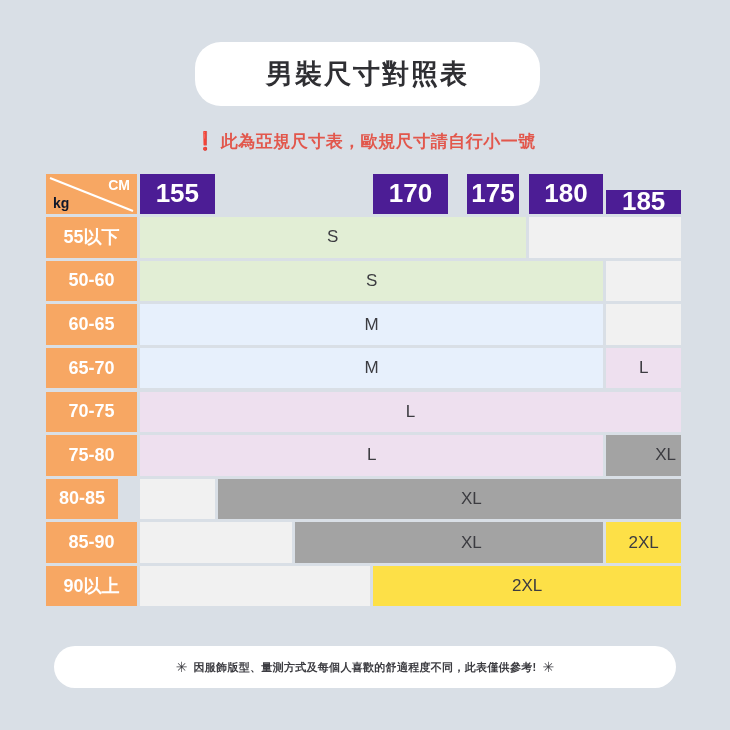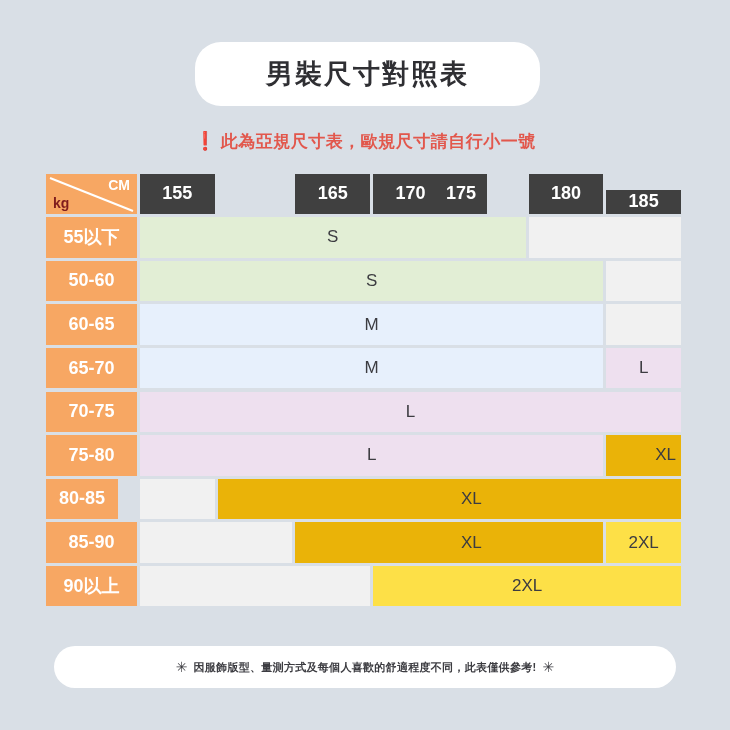--- a/index.html
+++ b/index.html
@@ -80,24 +80,24 @@
     bottom: 1.6px;
     display: flex;
     align-items: center;
     justify-content: center;
     font-size: 17px;
     color: #3c3c41;
     box-sizing: border-box;
   }
   
   .hcell {
-    background: #404040;
+    background: #4c1d95;
     color: #ffffff;
     font-weight: bold;
-    font-size: 18px;
+    font-size: 26px;
   }
   .labelcell {
     background: #f7a763;
     color: #ffffff;
     font-weight: bold;
     font-size: 18px;
   }
   .corner {
     background: #f7a763;
     overflow: hidden;
@@ -110,27 +110,27 @@
     font-size: 14px;
     font-weight: bold;
     color: #ffffff;
   }
   .corner .kg {
     position: absolute;
     left: 7px;
     bottom: 3px;
     font-size: 14px;
     font-weight: bold;
-    color: #7f1d1d;
+    color: #0f172a;
   }
 
   .c-green { background: #e2eed5; }
   .c-blue  { background: #e7f0fc; }
   .c-purple{ background: #eee0ef; }
-  .c-pink  { background: #eab308; padding-left: 44px; }
+  .c-pink  { background: #a3a3a3; padding-left: 44px; }
   .c-yellow{ background: #fde047; }
   .c-grey  { background: #f1f1f1; }
 
   
   #footer-pill {
     position: absolute;
     left: 54px;
     top: 646px;
     width: 622px;
     height: 42px;
@@ -167,23 +167,22 @@
 <div id="size-table">
     <div class="trow">
       <div class="cell corner" style="left: 0px; width: 91px;">
         <svg width="91" height="41" viewBox="0 0 91 41">
           <line x1="4" y1="4" x2="87" y2="37" stroke="#ffffff" stroke-width="2"></line>
         </svg>
         <span class="cm">CM</span>
         <span class="kg">kg</span>
       </div>
       <div class="cell hcell" style="left: 94px; width: 74.7143px;">155</div>
-      <div class="cell hcell" style="left: 249.429px; width: 74.7143px;">165</div>
       <div class="cell hcell" style="left: 327.143px; width: 74.7143px;">170</div>
-      <div class="cell hcell" style="left: 389px; width: 52px;">175</div>
+      <div class="cell hcell" style="left: 421px; width: 52px;">175</div>
       <div class="cell hcell" style="left: 482.571px; width: 74.7143px;">180</div>
       <div class="cell hcell" style="left: 560.286px; width: 74.7143px; margin-top: 16px;">185</div>
     </div>
     <div class="trow">
       <div class="cell labelcell" style="left: 0px; width: 91px;">55以下</div>
       <div class="cell c-green" style="left: 94px; width: 385.571px;">S</div>
       <div class="cell c-grey" style="left: 482.571px; width: 152.429px;"></div>
     </div>
     <div class="trow">
       <div class="cell labelcell" style="left: 0px; width: 91px;">50-60</div>

